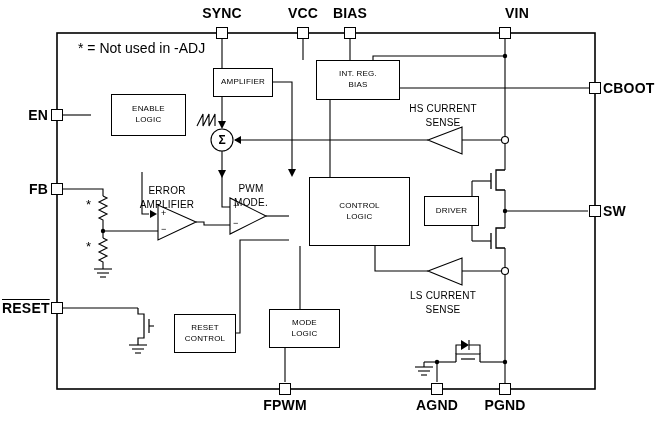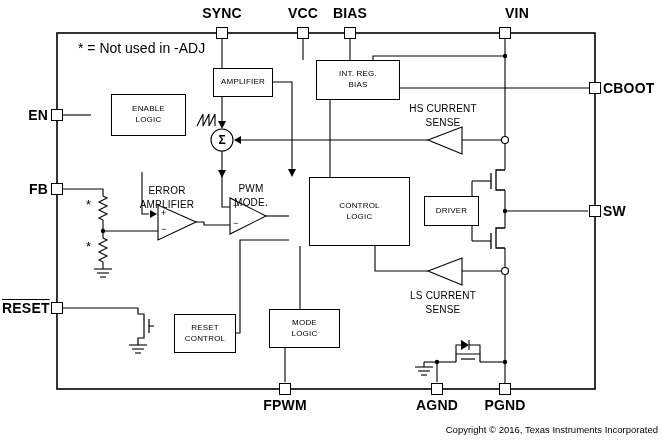--- a/index.html
+++ b/index.html
@@ -204,15 +204,14 @@
   <div class="pinlbl ctr" style="left:487px; top:5px; width:60px;">VIN</div>
   <div class="pinlbl rt" style="left:8px;  top:107px; width:40px;">EN</div>
   <div class="pinlbl rt" style="left:8px;  top:181px; width:40px;">FB</div>
   <div class="pinlbl rt overline" style="left:2px; top:300px; width:46px;">RESET</div>
   <div class="pinlbl" style="left:603px; top:80px;">CBOOT</div>
   <div class="pinlbl" style="left:603px; top:203px;text-align:right;">SW</div>
   <div class="pinlbl ctr" style="left:255px; top:397px; width:60px;">FPWM</div>
   <div class="pinlbl ctr" style="left:407px; top:397px; width:60px;">AGND</div>
   <div class="pinlbl ctr" style="left:475px; top:397px; width:60px;">PGND</div>
 
-  <div class="copy" style="right:4px; top:424px;">Copyright © 2016, Texas Instruments Incorporated</div>
 
 </div>
 
 </body></html>

